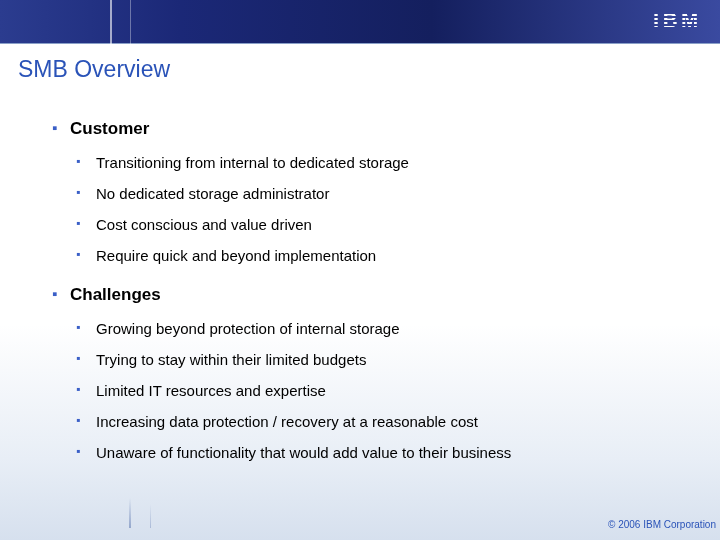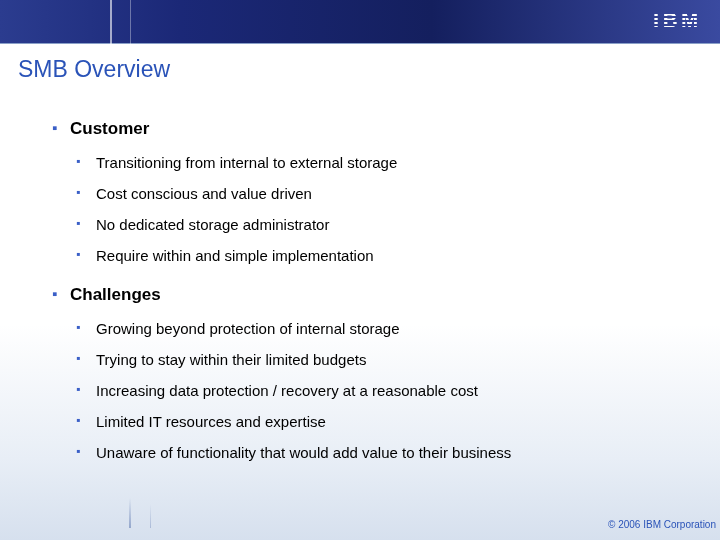--- a/index.html
+++ b/index.html
@@ -68,32 +68,32 @@
     <div class="tick2"></div>
     <div class="ibm-logo">IBM</div>
   </div>
 
   <div class="title">SMB Overview</div>
 
   <div class="content">
 
     <div class="section-heading">Customer</div>
     <ul class="bullets">
-      <li>Transitioning from internal to external storage</li>
+      <li>Transitioning from internal to dedicated storage</li>
+      <li>No dedicated storage administrator</li>
       <li>Cost conscious and value driven</li>
-      <li>No dedicated storage administrator</li>
-      <li>Require within and simple implementation</li>
+      <li>Require quick and beyond implementation</li>
     </ul>
 
     <div class="section-heading">Challenges</div>
     <ul class="bullets">
       <li>Growing beyond protection of internal storage</li>
       <li>Trying to stay within their limited budgets</li>
+      <li>Limited IT resources and expertise</li>
       <li>Increasing data protection / recovery at a reasonable cost</li>
-      <li>Limited IT resources and expertise</li>
       <li>Unaware of functionality that would add value to their business</li>
     </ul>
 
   </div>
 
   <div class="footer-tick"></div>
   <div class="footer-tick2"></div>
   <div class="footer">© 2006 IBM Corporation</div>
 
 </div>

